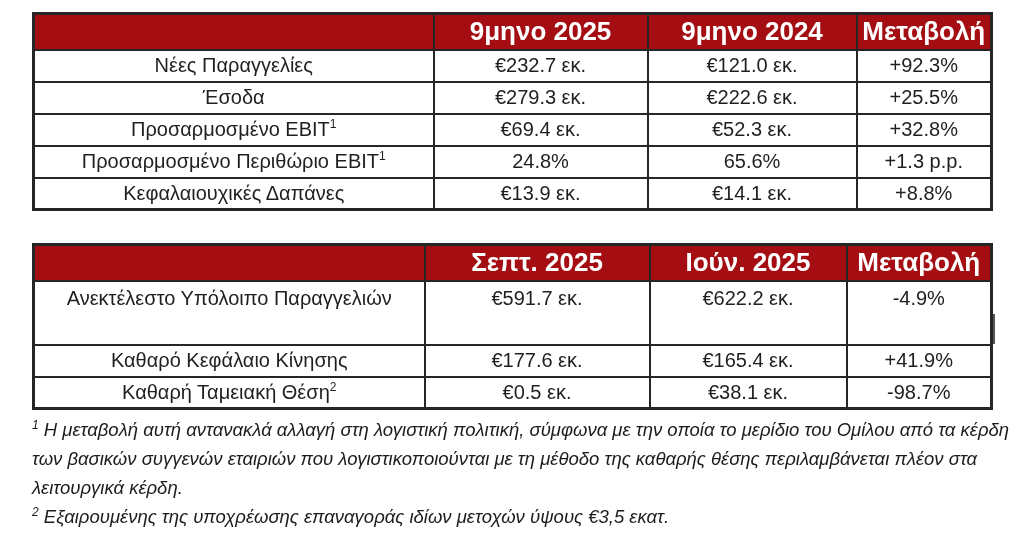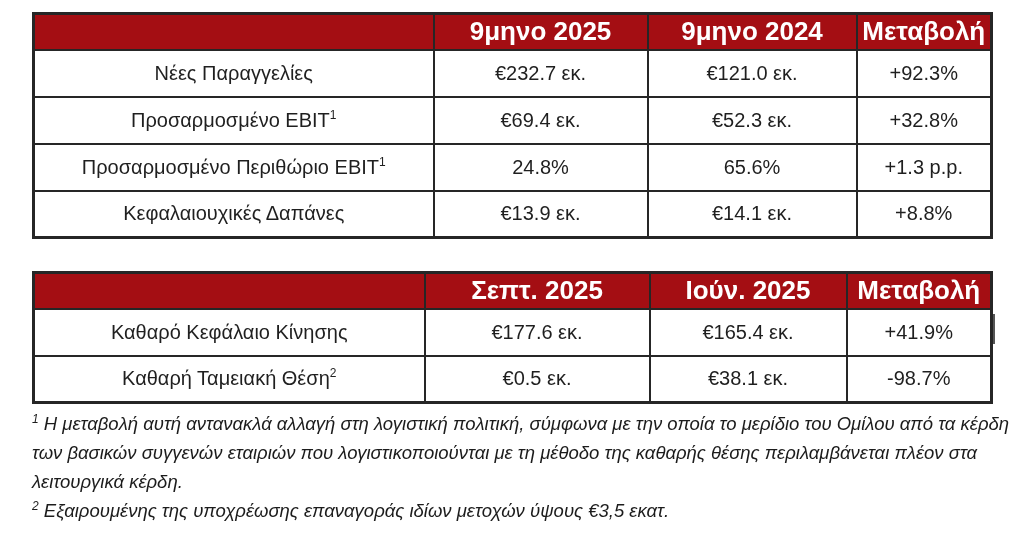--- a/index.html
+++ b/index.html
@@ -23,21 +23,21 @@
   }
   table.t th,table.t td{
     border:2px solid var(--border);
     overflow:hidden;white-space:nowrap;
   }
   table.t th{
     background:var(--header-bg);color:var(--header-text);
     font-weight:bold;font-size:26px;text-align:center;padding:0 4px;
   }
   thead tr{height:36px;}
-  tbody tr{height:47px;}
+  tbody tr{height:32px;}
   table.t td{font-size:20px;text-align:center;padding:0 6px;vertical-align:middle;}
   td.lbl{text-align:left;padding-left:10px;white-space:normal;}
   tr.tall{height:64px;}
   tr.tall td{vertical-align:top;padding-top:2px;line-height:29px;}
   td sup,th sup{font-size:12px;vertical-align:super;line-height:0;}
   .t1{margin-bottom:32px;}
   .footnotes{
     margin-top:5px;width:985px;
     font-style:italic;font-size:18.5px;line-height:29px;color:#1C1C1C;
   }
@@ -69,20 +69,26 @@
       </tr>
     </thead>
     <tbody>
       <tr>
         <td class="lbl"><span>Νέες Παραγγελίες</span><sup></sup></td>
         <td>€232.7 εκ.</td>
         <td>€121.0 εκ.</td>
         <td>+92.3%</td>
       </tr>
       <tr>
+        <td class="lbl"><span>Έσοδα</span><sup></sup></td>
+        <td>€279.3 εκ.</td>
+        <td>€222.6 εκ.</td>
+        <td>+25.5%</td>
+      </tr>
+      <tr>
         <td class="lbl"><span>Προσαρμοσμένο EBIT</span><sup>1</sup></td>
         <td>€69.4 εκ.</td>
         <td>€52.3 εκ.</td>
         <td>+32.8%</td>
       </tr>
       <tr>
         <td class="lbl"><span>Προσαρμοσμένο Περιθώριο EBIT</span><sup>1</sup></td>
         <td>24.8%</td>
         <td>65.6%</td>
         <td>+1.3 p.p.</td>
@@ -105,20 +111,26 @@
     </colgroup>
     <thead>
       <tr>
         <th class="lbl"></th>
         <th>Σεπτ. 2025</th>
         <th>Ιούν. 2025</th>
         <th>Μεταβολή</th>
       </tr>
     </thead>
     <tbody>
+      <tr class="tall">
+        <td class="lbl"><span>Ανεκτέλεστο Υπόλοιπο Παραγγελιών</span><sup></sup></td>
+        <td>€591.7 εκ.</td>
+        <td>€622.2 εκ.</td>
+        <td>-4.9%</td>
+      </tr>
       <tr>
         <td class="lbl"><span>Καθαρό Κεφάλαιο Κίνησης</span><sup></sup></td>
         <td>€177.6 εκ.</td>
         <td>€165.4 εκ.</td>
         <td>+41.9%</td>
       </tr>
       <tr>
         <td class="lbl"><span>Καθαρή Ταμειακή Θέση</span><sup>2</sup></td>
         <td>€0.5 εκ.</td>
         <td>€38.1 εκ.</td>

